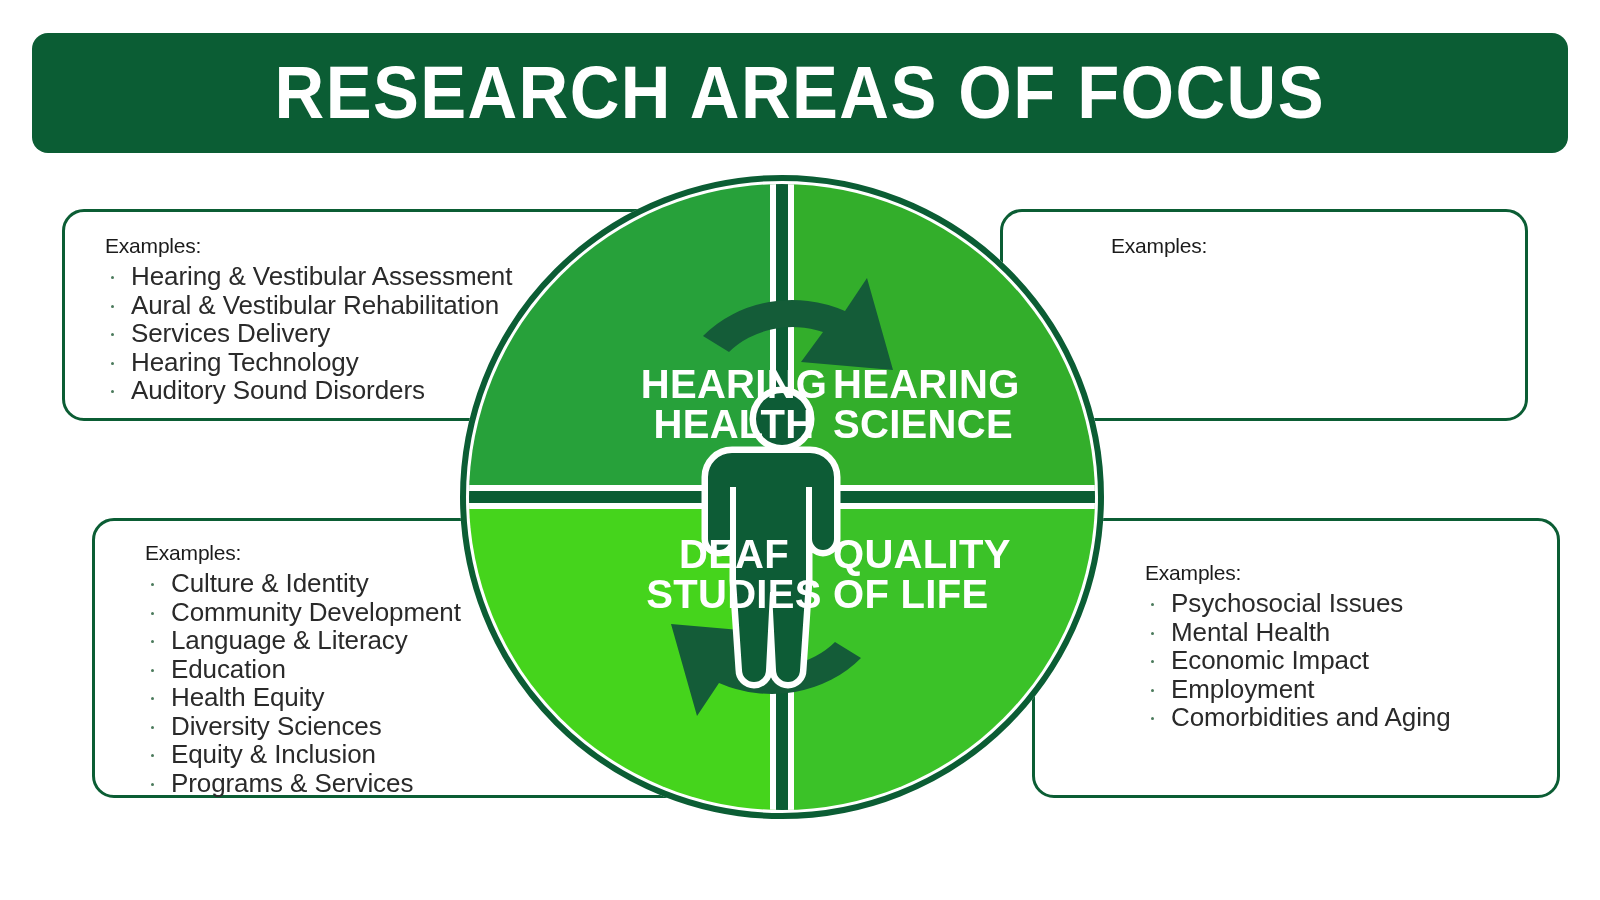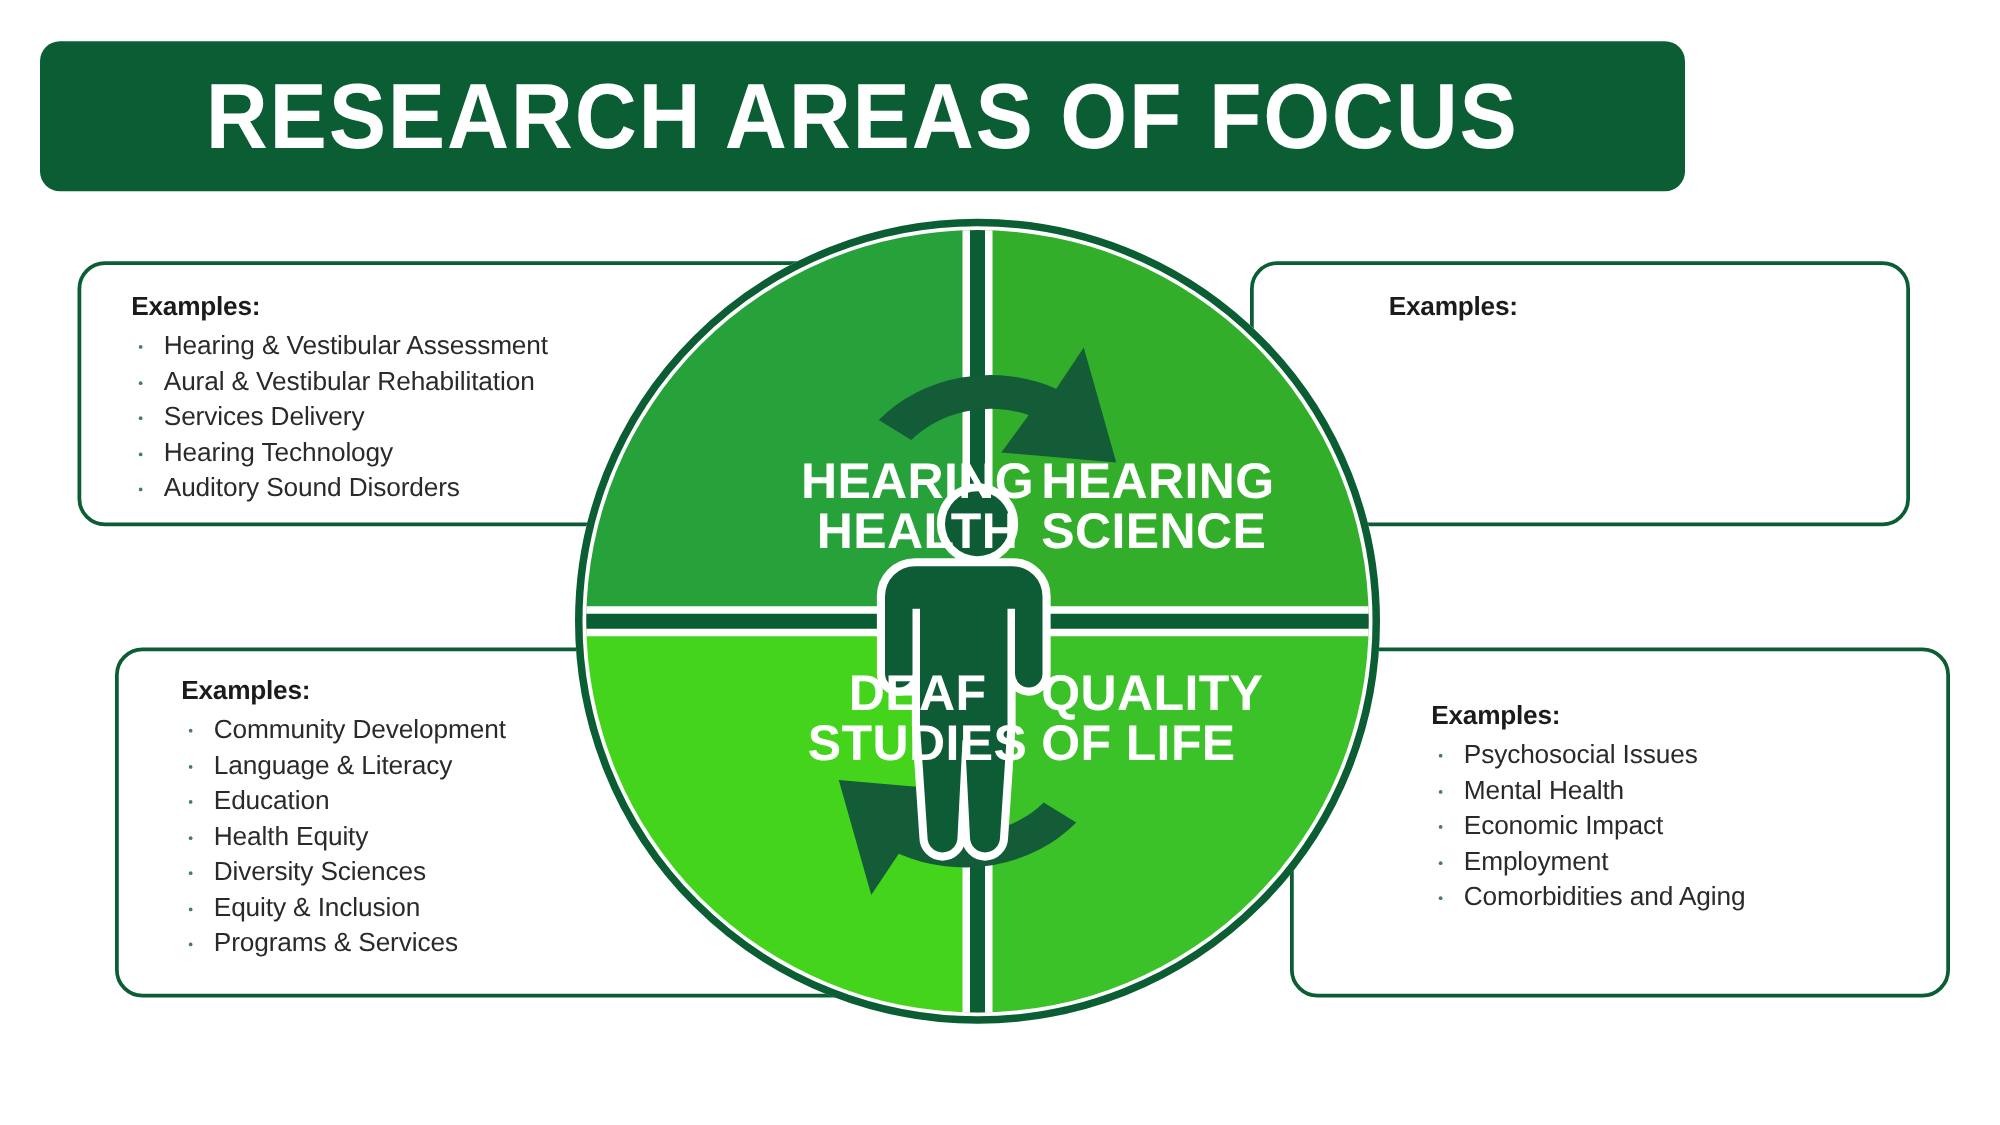--- a/index.html
+++ b/index.html
@@ -14,21 +14,21 @@
     overflow: hidden;
     font-family: "Liberation Sans", sans-serif;
     -webkit-font-smoothing: antialiased;
   }
 
   
   #header-banner {
     position: absolute;
     left: 32px;
     top: 33px;
-    width: 1316px;
+    width: 1536px;
     height: 120px;
     background: #0b5d34;
     border-radius: 16px;
     display: flex;
     align-items: center;
     justify-content: center;
   }
   #header-title {
     color: #ffffff;
     font-size: 74px;
@@ -58,34 +58,34 @@
     position: absolute;
     top: 22px;
   }
   .box-tl .box-inner { left: 40px; }
   .box-tr .box-inner { left: 108px; }
   .box-bl .box-inner { left: 50px; top: 20px; }
   .box-br .box-inner { left: 110px; top: 40px; }
 
   .examples-label {
     font-size: 21px;
-    font-weight: bold;
+    font-weight: normal;
     color: #1b1b1b;
     margin-bottom: 5px;
     letter-spacing: -0.2px;
   }
   ul.example-list {
     list-style: none;
     margin: 0;
     padding: 0;
   }
   ul.example-list li {
     position: relative;
     padding-left: 26px;
-    font-size: 21px;
+    font-size: 26px;
     line-height: 27.5px;
     color: #2a2a2a;
     letter-spacing: -0.1px;
     margin-bottom: 1px;
   }
   ul.example-list li::before {
     content: "";
     position: absolute;
     left: 6px;
     top: 13px;
@@ -137,20 +137,21 @@
 <div class="example-box box-tr">
   <div class="box-inner">
     <div class="examples-label">Examples:</div>
   </div>
 </div>
 
 <div class="example-box box-bl">
   <div class="box-inner">
     <div class="examples-label">Examples:</div>
     <ul class="example-list">
+      <li>Culture &amp; Identity</li>
       <li>Community Development</li>
       <li>Language &amp; Literacy</li>
       <li>Education</li>
       <li>Health Equity</li>
       <li>Diversity Sciences</li>
       <li>Equity &amp; Inclusion</li>
       <li>Programs &amp; Services</li>
     </ul>
   </div>
 </div>

